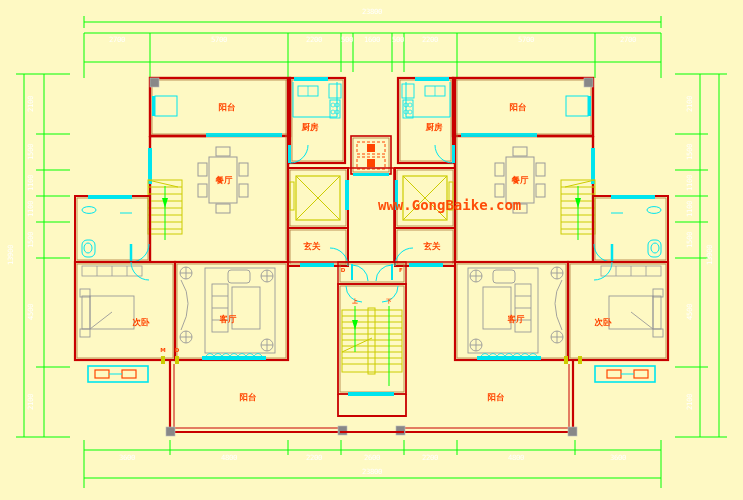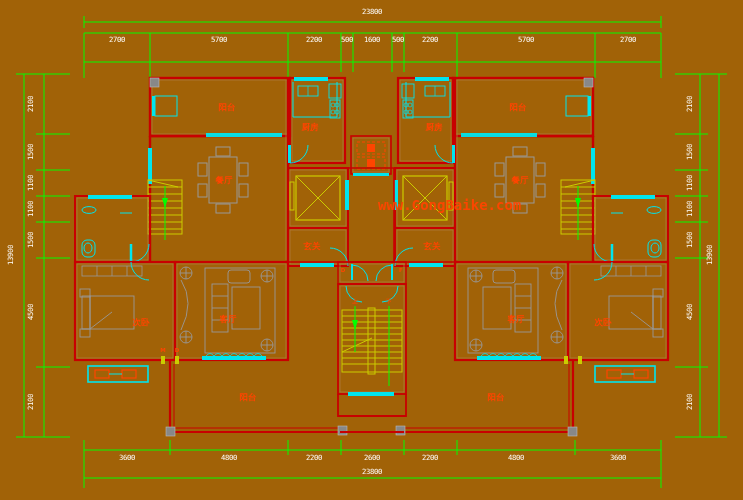--- a/index.html
+++ b/index.html
@@ -1,17 +1,17 @@
 <!DOCTYPE html>
 <html><head>
 <meta charset="utf-8">
 <style>
   html,body{margin:0;padding:0;background:#000;}
   body{width:743px;height:500px;overflow:hidden;font-family:"DejaVu Sans","Liberation Sans",sans-serif;}
-  #stage{position:relative;width:743px;height:500px;background:#a16207;}
+  #stage{position:relative;width:743px;height:500px;background:#fef9c3;}
   svg{display:block;position:absolute;top:0;left:0;}
   .dimtxt{fill:#ffffff;font-size:7.2px;font-family:"DejaVu Sans Mono","Liberation Mono",monospace;text-anchor:middle;letter-spacing:-0.3px;}
   .dimtxtv{fill:#ffffff;font-size:7.2px;font-family:"DejaVu Sans Mono","Liberation Mono",monospace;text-anchor:middle;letter-spacing:-0.3px;}
   .roomtxt{fill:#ff4500;font-size:8.5px;text-anchor:middle;font-weight:bold;}
   .smalltxt{fill:#ff4500;font-size:5.5px;text-anchor:middle;font-weight:bold;}
   .wm{fill:#ff4500;font-size:14px;font-family:"DejaVu Sans Mono","Liberation Mono",monospace;font-weight:bold;opacity:.95;}
   .g{stroke:#00ff00;fill:none;stroke-width:1;}
   .gf{fill:#00ff00;}
   .wall{stroke:#c80000;fill:none;}
   .wallo{stroke:#b07a3c;fill:none;}

